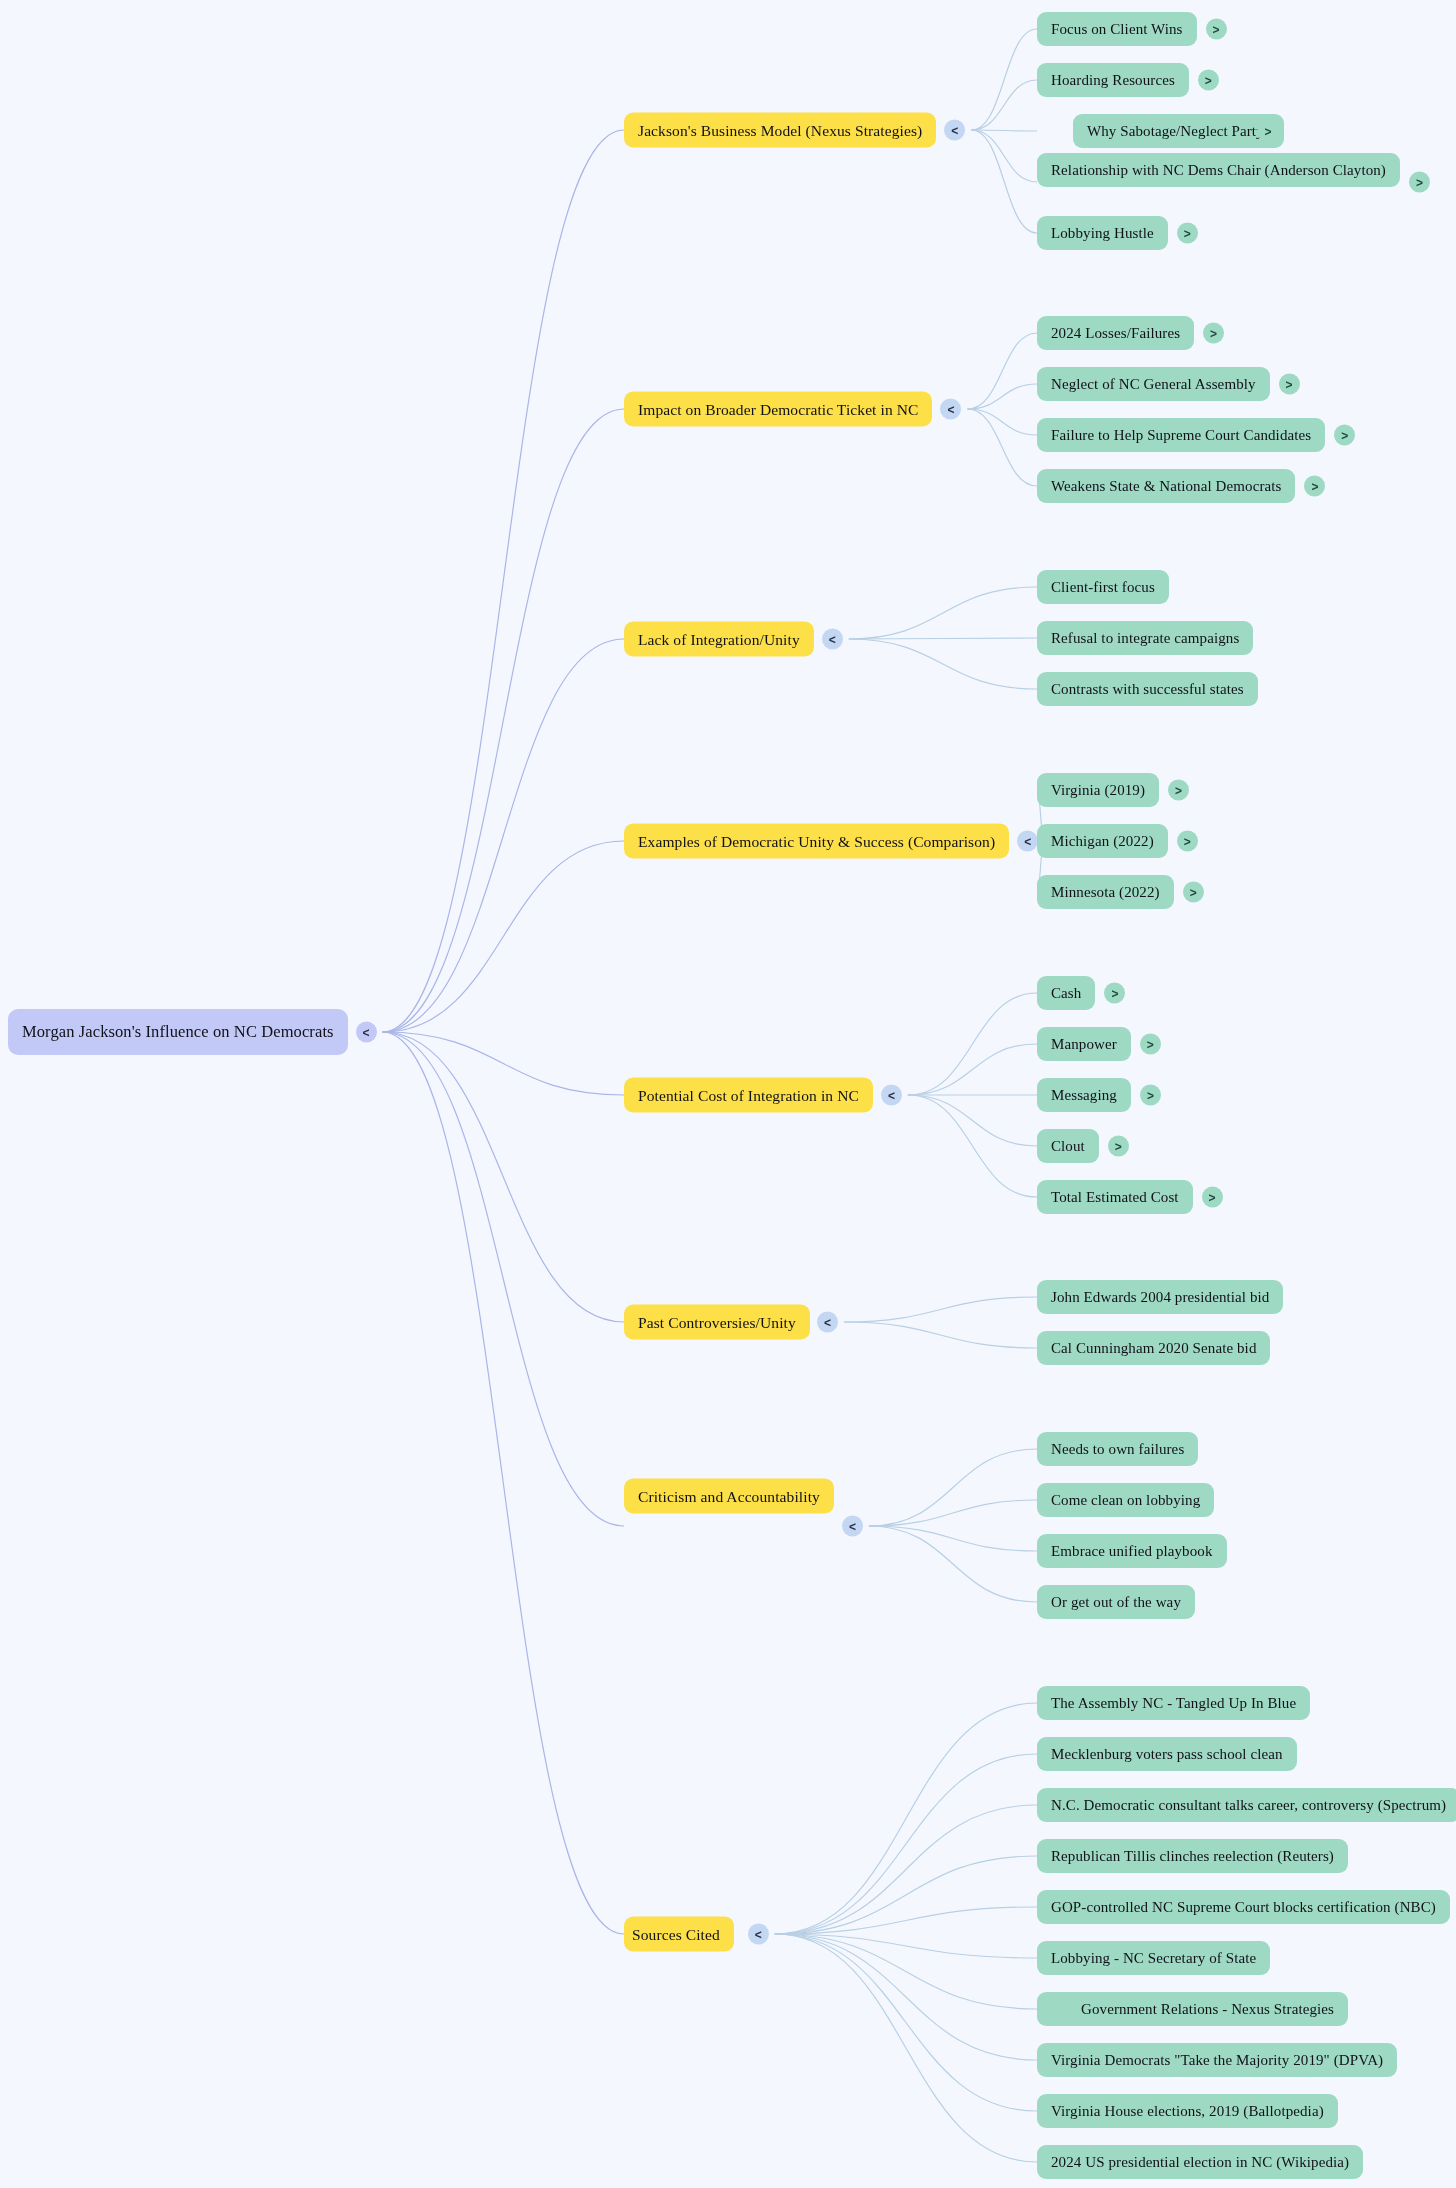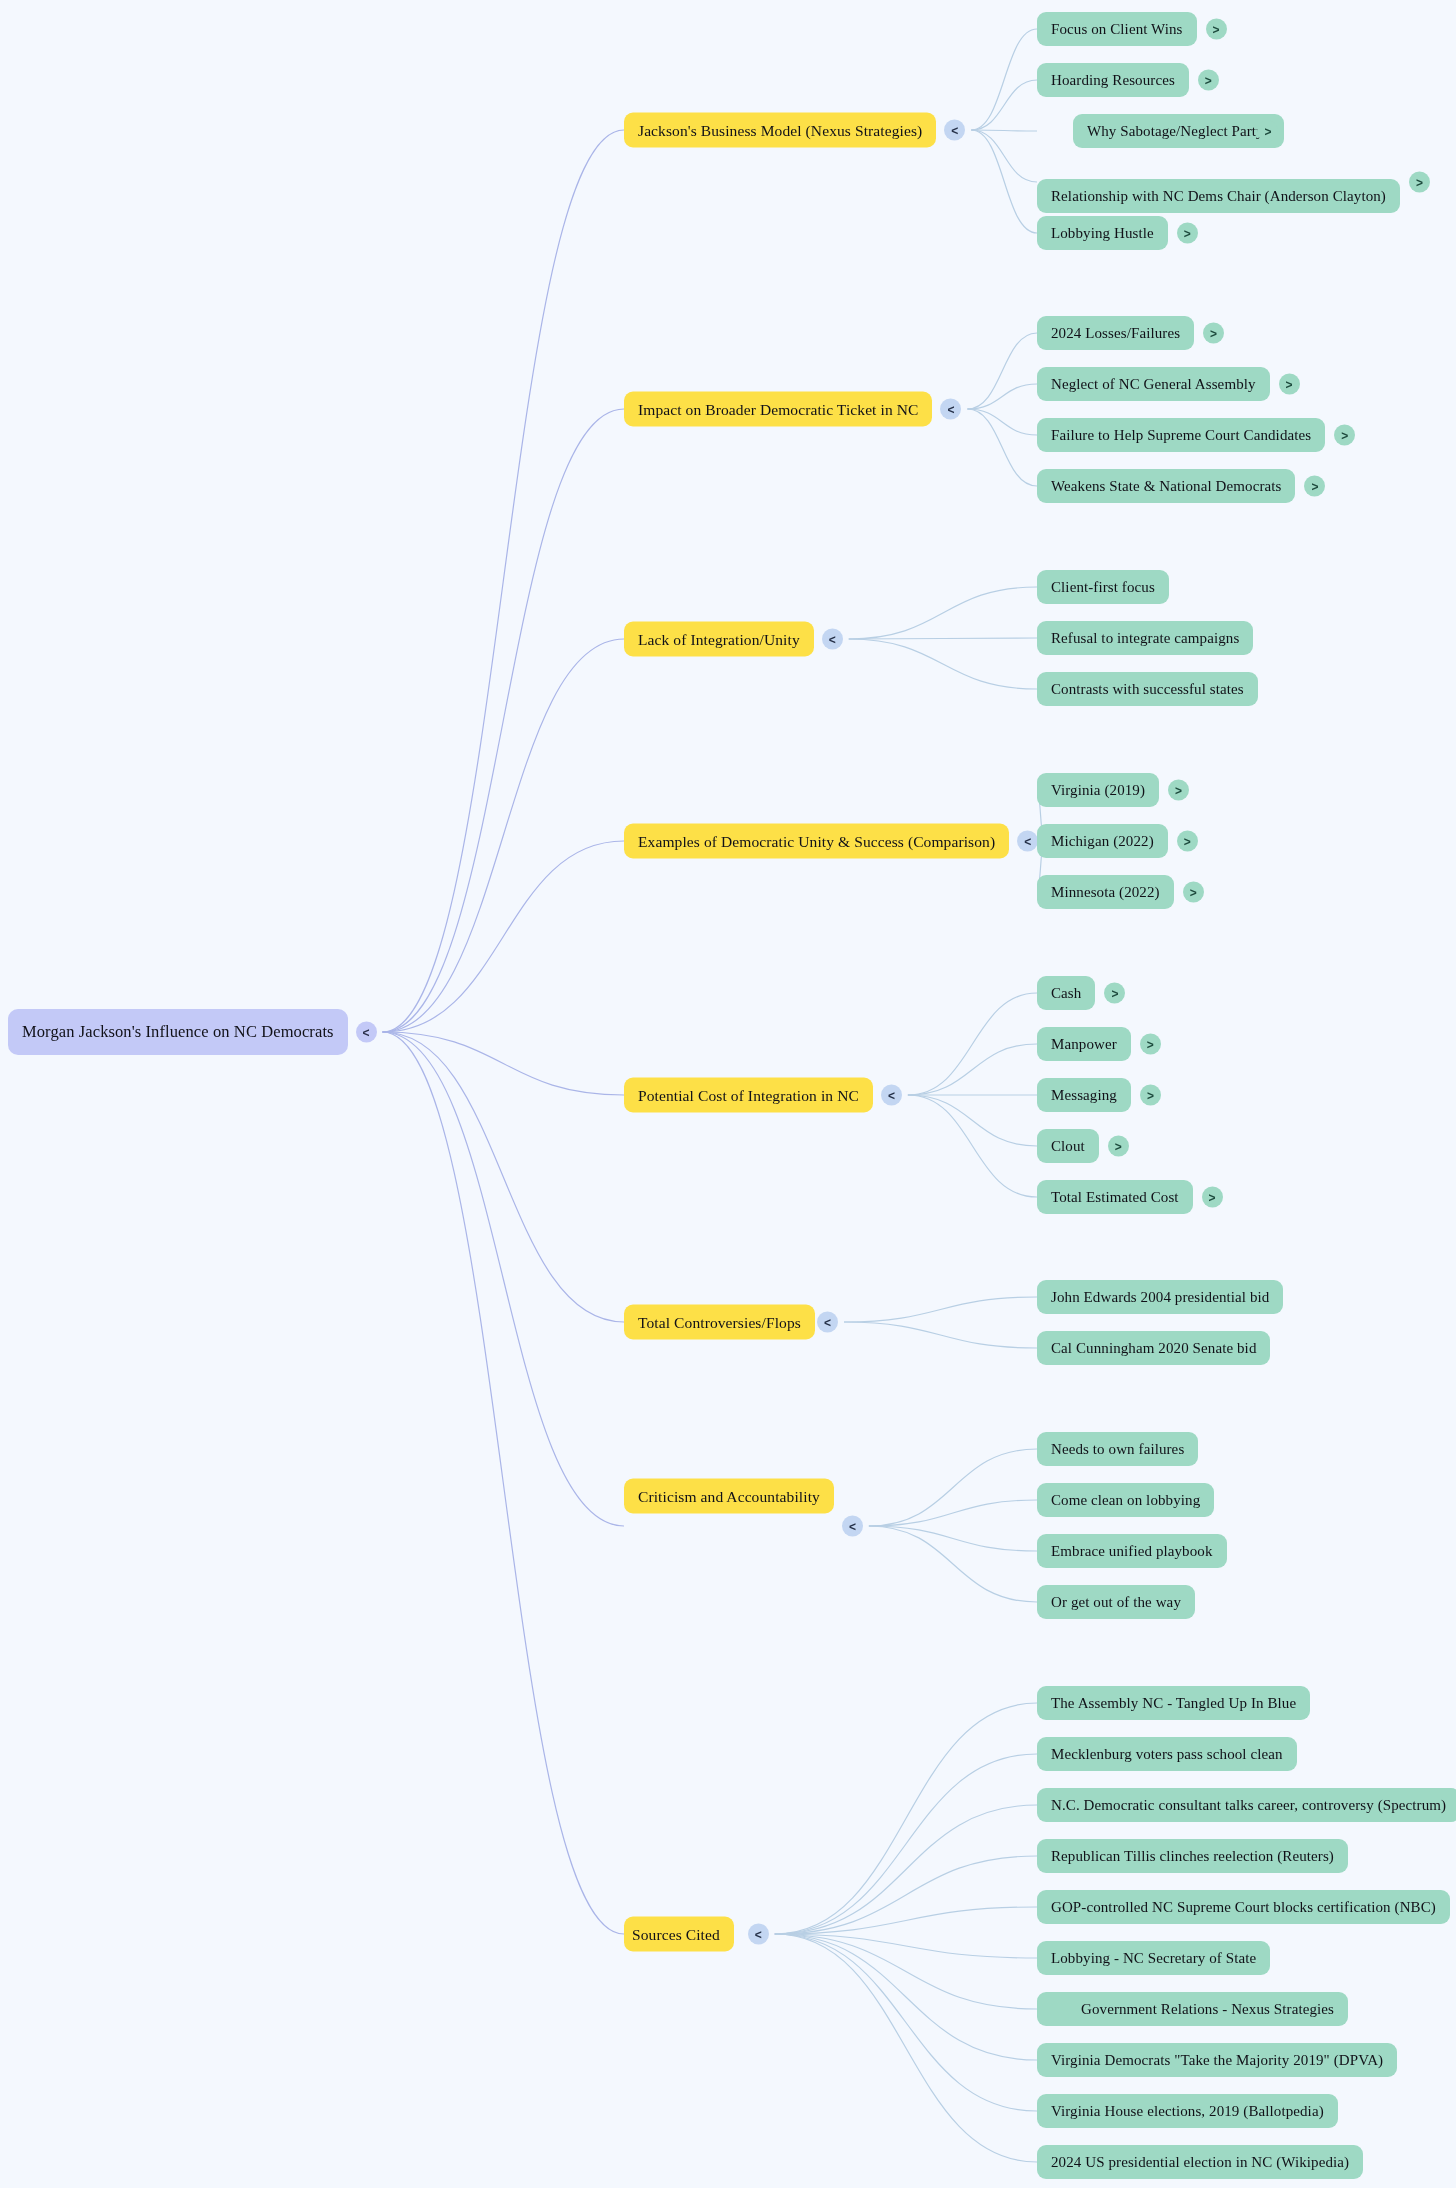--- a/index.html
+++ b/index.html
@@ -139,21 +139,21 @@
       <div class="node root" style="left: 8px; top: 1032px;">Morgan Jackson's Influence on NC Democrats</div>
       <div class="toggle blue-root" style="top: 1032px; left: 355.594px;">&lt;</div>
       <div class="node branch" style="left: 624px; top: 130px;">Jackson's Business Model (Nexus Strategies)</div>
       <div class="toggle blue" style="top: 130px; left: 944.344px;">&lt;</div>
       <div class="node leaf" style="left: 1037px; top: 29px;">Focus on Client Wins</div>
       <div class="toggle green" style="top: 29px; left: 1205.55px;">&gt;</div>
       <div class="node leaf" style="left: 1037px; top: 80px;">Hoarding Resources</div>
       <div class="toggle green" style="top: 80px; left: 1197.86px;">&gt;</div>
       <div class="node leaf" style="left: 1037px; top: 131px; margin-left: 36px;">Why Sabotage/Neglect Party?</div>
       <div class="toggle green" style="top: 131px; left: 1257.48px;">&gt;</div>
-      <div class="node leaf" style="left: 1037px; top: 196px;">Relationship with NC Dems Chair (Anderson Clayton)</div>
+      <div class="node leaf" style="left: 1037px; top: 170px;">Relationship with NC Dems Chair (Anderson Clayton)</div>
       <div class="toggle green" style="top: 182px; left: 1408.97px;">&gt;</div>
       <div class="node leaf" style="left: 1037px; top: 233px;">Lobbying Hustle</div>
       <div class="toggle green" style="top: 233px; left: 1176.75px;">&gt;</div>
       <div class="node branch" style="left: 624px; top: 409px;">Impact on Broader Democratic Ticket in NC</div>
       <div class="toggle blue" style="top: 409px; left: 940.453px;">&lt;</div>
       <div class="node leaf" style="left: 1037px; top: 333px;">2024 Losses/Failures</div>
       <div class="toggle green" style="top: 333px; left: 1203.08px;">&gt;</div>
       <div class="node leaf" style="left: 1037px; top: 384px;">Neglect of NC General Assembly</div>
       <div class="toggle green" style="top: 384px; left: 1278.62px;">&gt;</div>
       <div class="node leaf" style="left: 1037px; top: 435px;">Failure to Help Supreme Court Candidates</div>
@@ -178,21 +178,21 @@
       <div class="node leaf" style="left: 1037px; top: 993px;">Cash</div>
       <div class="toggle green" style="top: 993px; left: 1104.41px;">&gt;</div>
       <div class="node leaf" style="left: 1037px; top: 1044px;">Manpower</div>
       <div class="toggle green" style="top: 1044px; left: 1139.78px;">&gt;</div>
       <div class="node leaf" style="left: 1037px; top: 1095px;">Messaging</div>
       <div class="toggle green" style="top: 1095px; left: 1139.91px;">&gt;</div>
       <div class="node leaf" style="left: 1037px; top: 1146px;">Clout</div>
       <div class="toggle green" style="top: 1146px; left: 1107.84px;">&gt;</div>
       <div class="node leaf" style="left: 1037px; top: 1197px;">Total Estimated Cost</div>
       <div class="toggle green" style="top: 1197px; left: 1201.61px;">&gt;</div>
-      <div class="node branch" style="left: 624px; top: 1322px;">Total Controversies/Flops</div>
+      <div class="node branch" style="left: 624px; top: 1322px;">Past Controversies/Unity</div>
       <div class="toggle blue" style="top: 1322px; left: 816.984px;">&lt;</div>
       <div class="node leaf" style="left: 1037px; top: 1297px;">John Edwards 2004 presidential bid</div>
       <div class="node leaf" style="left: 1037px; top: 1348px;">Cal Cunningham 2020 Senate bid</div>
       <div class="node branch" style="left: 624px; top: 1496px;">Criticism and Accountability</div>
       <div class="toggle blue" style="top: 1526px; left: 841.891px;">&lt;</div>
       <div class="node leaf" style="left: 1037px; top: 1449px;">Needs to own failures</div>
       <div class="node leaf" style="left: 1037px; top: 1500px;">Come clean on lobbying</div>
       <div class="node leaf" style="left: 1037px; top: 1551px;">Embrace unified playbook</div>
       <div class="node leaf" style="left: 1037px; top: 1602px;">Or get out of the way</div>
       <div class="node branch" style="left: 624px; top: 1934px; padding-left: 8px;">Sources Cited</div>

